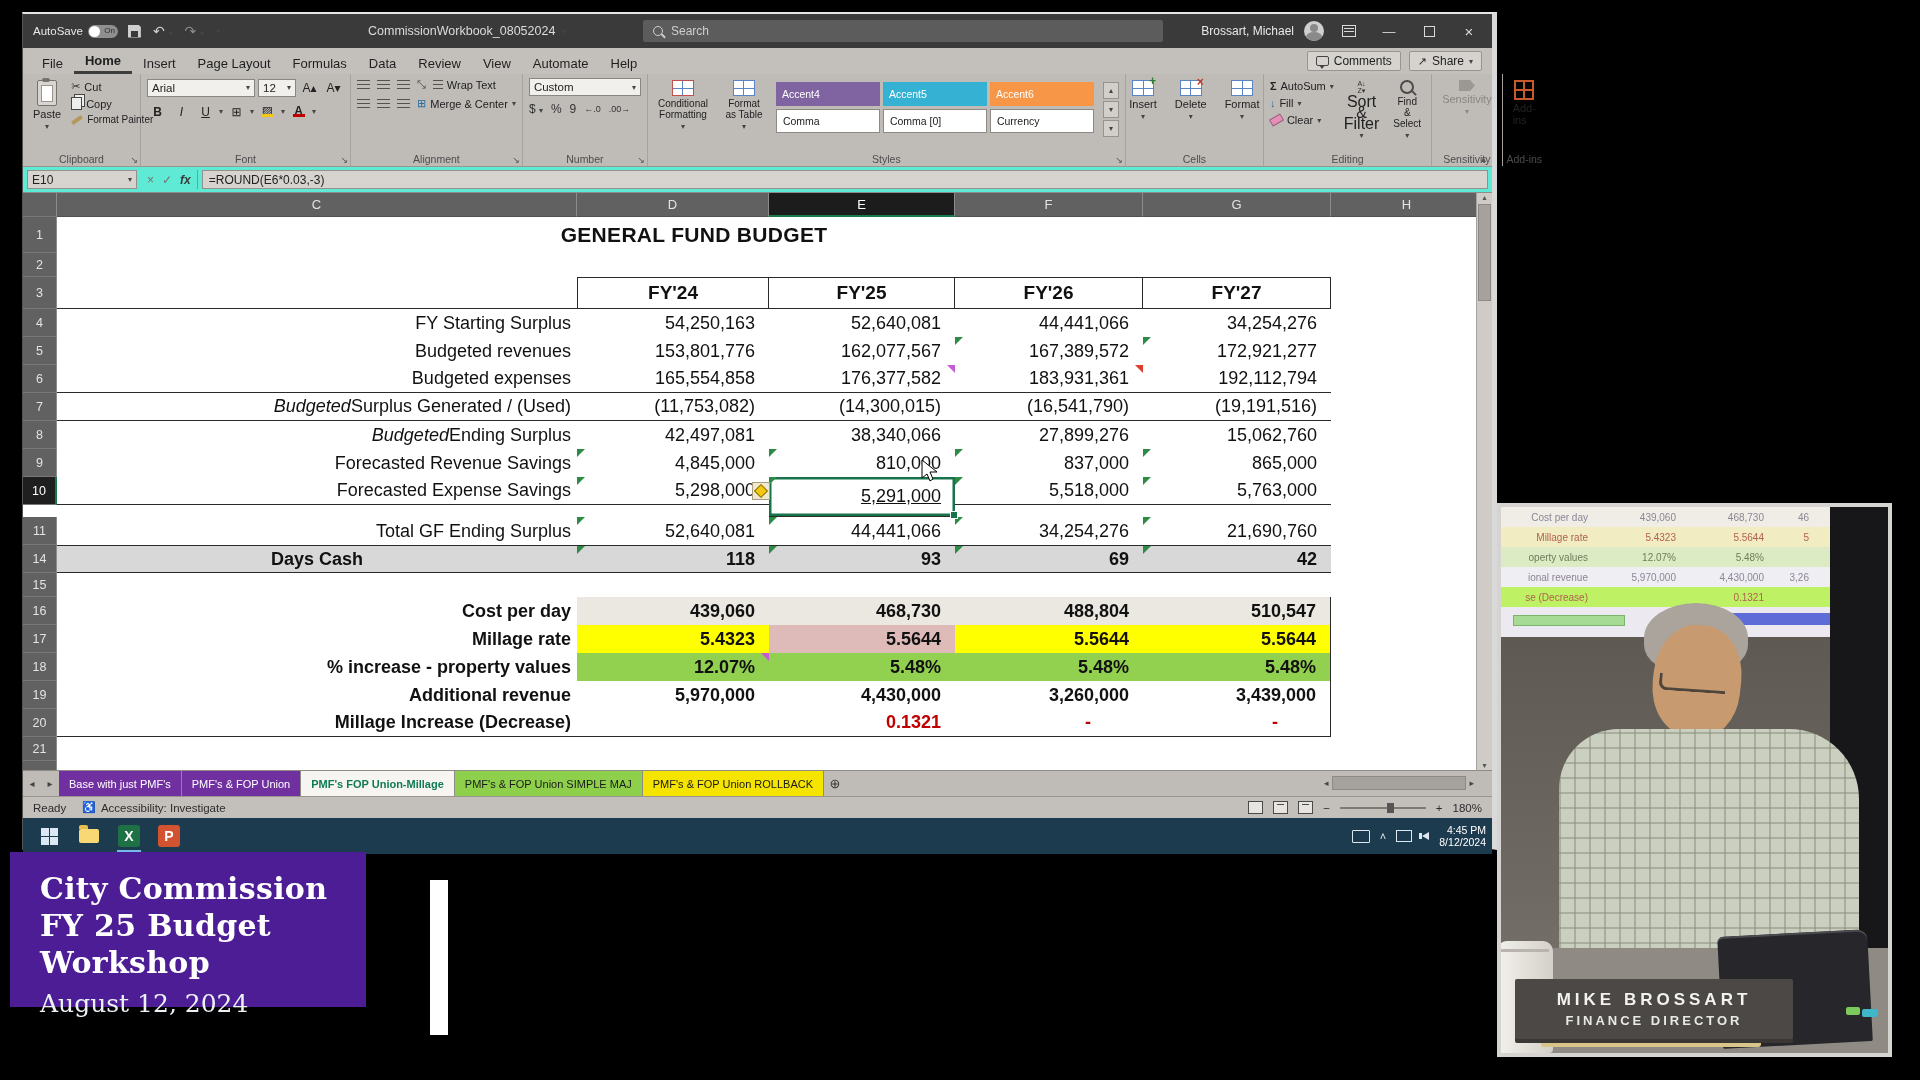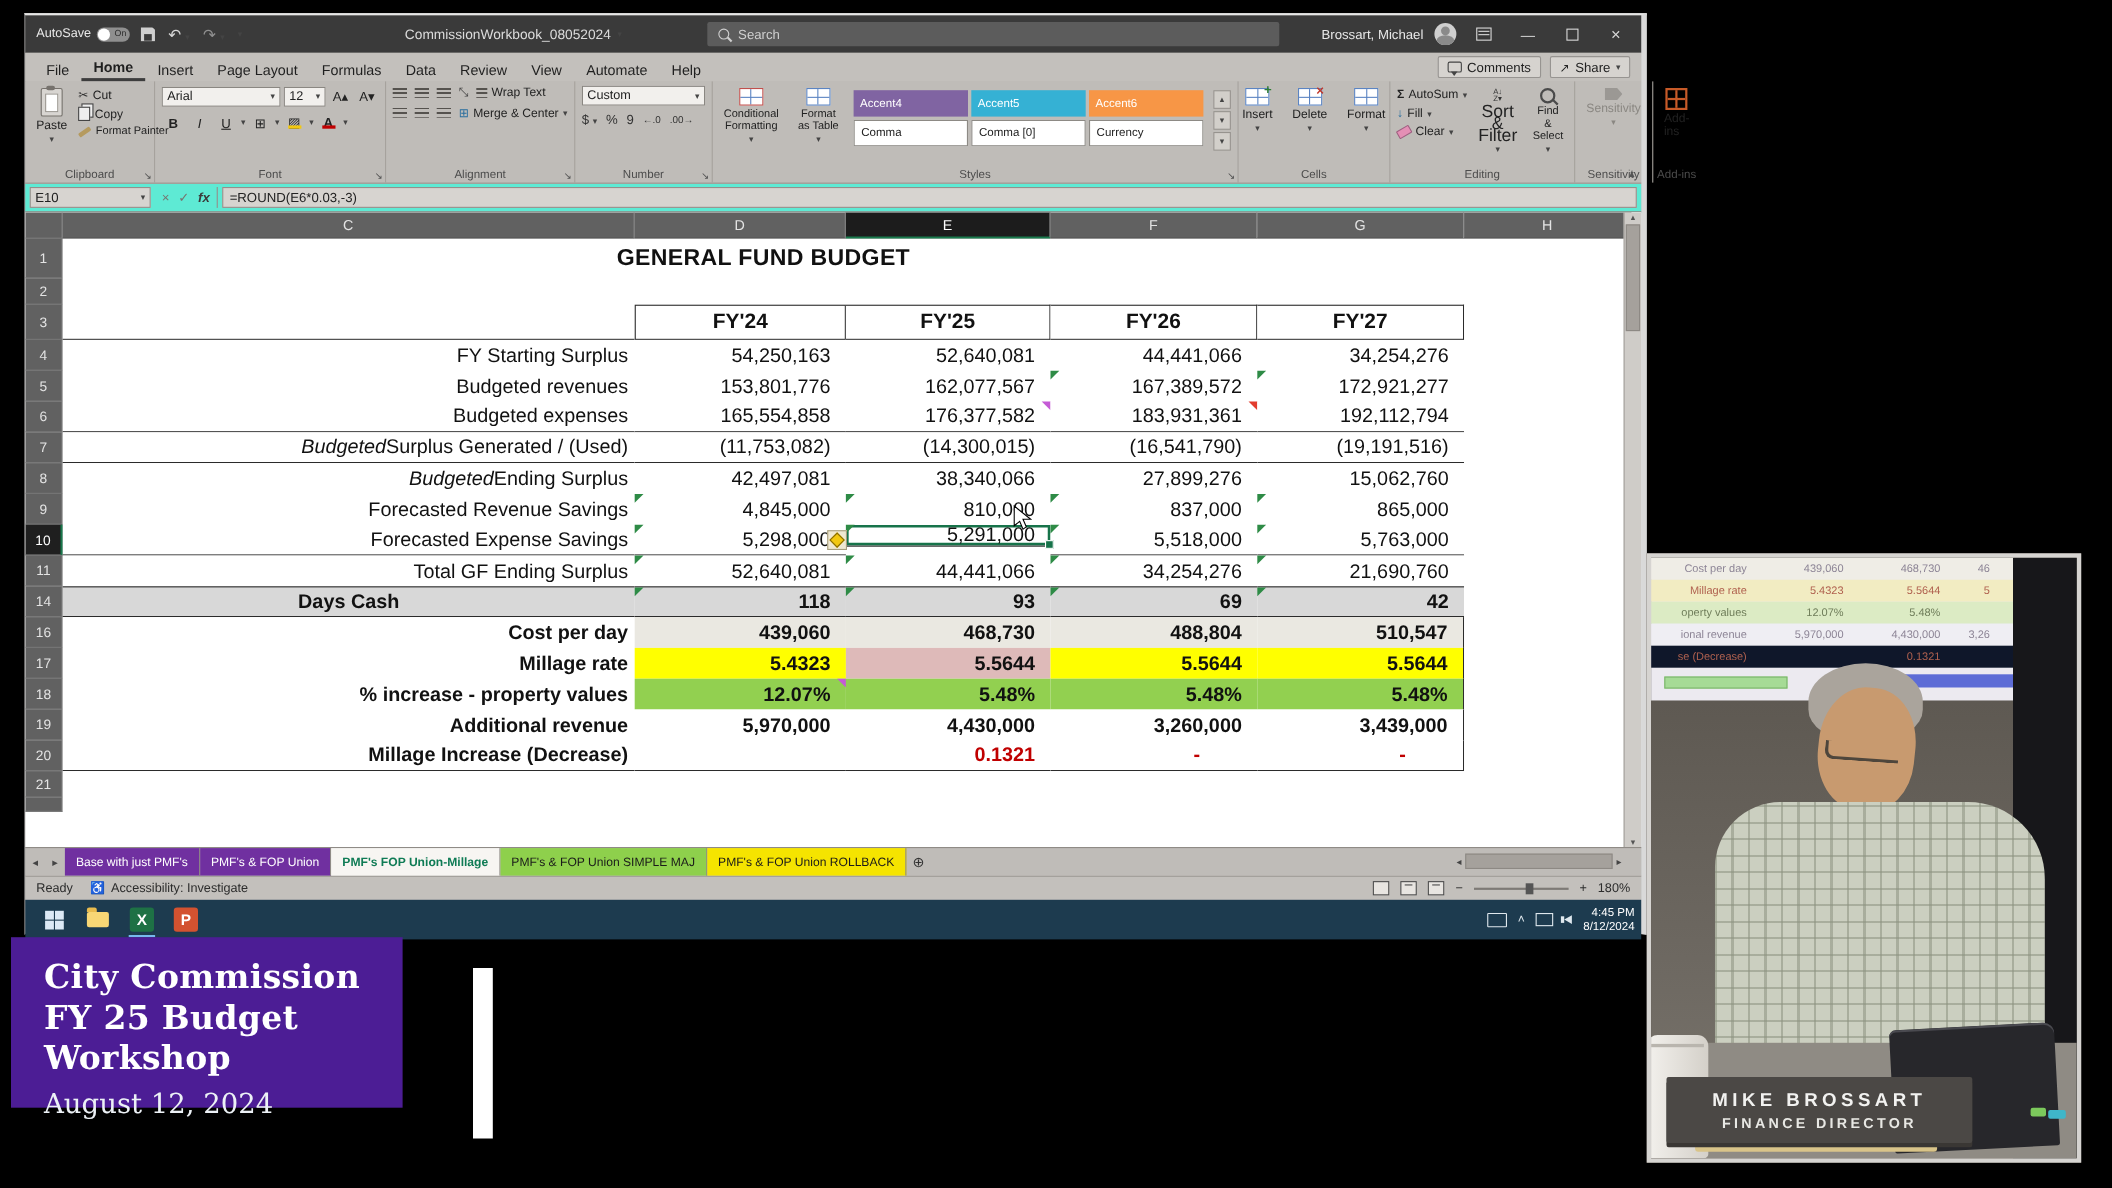--- a/index.html
+++ b/index.html
@@ -566,21 +566,21 @@
           <div class="cell" style="width: 188px; height: 28px;">837,000<div class="fg"></div></div>
           <div class="cell" style="width: 188px; height: 28px;">865,000<div class="fg"></div></div>
           <div class="cell" style="width: 152px; height: 28px;"></div>
         </div>
         <div class="grow">
           <div class="rh sel" style="height: 28px;">10</div>
           <div class="cell lbl bline" style="width: 520px; height: 28px;">Forecasted Expense Savings</div>
           <div class="cell bline" style="width: 192px; height: 28px;">5,298,000<div class="fg"></div><div class="warnic">
               <i></i>
             </div></div>
-          <div class="cell bline selcell" style="width: 186px; height: 20px;">5,291,000<div class="fg"></div><div class="hdl"></div></div>
+          <div class="cell bline selcell" style="width: 186px; height: 40px; text-decoration: underline;">5,291,000<div class="fg"></div><div class="hdl"></div></div>
           <div class="cell bline" style="width: 188px; height: 28px;">5,518,000<div class="fg"></div></div>
           <div class="cell bline" style="width: 188px; height: 28px;">5,763,000<div class="fg"></div></div>
           <div class="cell" style="width: 152px; height: 28px;"></div>
         </div>
         <div class="grow">
           <div class="rh" style="height: 28px;">11</div>
           <div class="cell lbl" style="width: 520px; height: 28px;">Total GF Ending Surplus</div>
           <div class="cell" style="width: 192px; height: 28px;">52,640,081<div class="fg"></div></div>
           <div class="cell" style="width: 186px; height: 28px;">44,441,066<div class="fg"></div></div>
           <div class="cell" style="width: 188px; height: 28px;">34,254,276<div class="fg"></div></div>
@@ -588,20 +588,24 @@
           <div class="cell" style="width: 152px; height: 28px;"></div>
         </div>
         <div class="grow">
           <div class="rh" style="height: 28px;">14</div>
           <div class="cell lbl band cen" style="width: 520px; height: 28px;">Days Cash</div>
           <div class="cell band" style="width: 192px; height: 28px;">118<div class="fg"></div></div>
           <div class="cell band" style="width: 186px; height: 28px;">93<div class="fg"></div></div>
           <div class="cell band" style="width: 188px; height: 28px;">69<div class="fg"></div></div>
           <div class="cell band" style="width: 188px; height: 28px;">42<div class="fg"></div></div>
           <div class="cell" style="width: 152px; height: 28px;"></div>
+        </div>
+        <div class="grow">
+          <div class="rh" style="height: 24px;">15</div>
+          <div class="cell" style="width: 1426px; height: 24px;"></div>
         </div>
         <div class="grow">
           <div class="rh" style="height: 28px;">16</div>
           <div class="cell lbl bld" style="width: 520px; height: 28px;">Cost per day</div>
           <div class="cell bld" style="width: 192px; height: 28px; background: rgb(234, 232, 225);">439,060</div>
           <div class="cell bld" style="width: 186px; height: 28px; background: rgb(234, 232, 225);">468,730</div>
           <div class="cell bld" style="width: 188px; height: 28px; background: rgb(234, 232, 225);">488,804</div>
           <div class="cell bld rbrd" style="width: 188px; height: 28px; background: rgb(234, 232, 225);">510,547</div>
           <div class="cell" style="width: 152px; height: 28px;"></div>
         </div>
@@ -758,21 +762,21 @@
           <span class="ws-1">12.07%</span>
           <span class="ws-2">5.48%</span>
           <span class="ws-3"></span>
         </div>
         <div class="wsrow" style="background: rgb(239, 238, 243); color: rgb(141, 133, 150);">
           <span class="ws-l">ional revenue</span>
           <span class="ws-1">5,970,000</span>
           <span class="ws-2">4,430,000</span>
           <span class="ws-3">3,26</span>
         </div>
-        <div class="wsrow" style="background: #0f172a; color: rgb(176, 97, 79);">
+        <div class="wsrow" style="background: #bef264; color: rgb(176, 97, 79);">
           <span class="ws-l">se (Decrease)</span>
           <span class="ws-1"></span>
           <span class="ws-2">0.1321</span>
           <span class="ws-3"></span>
         </div>
       </div>
     <div id="wc-strip-green"></div>
     <div id="wc-strip-blue"></div>
   </div>
   <div id="wc-dark-right">

